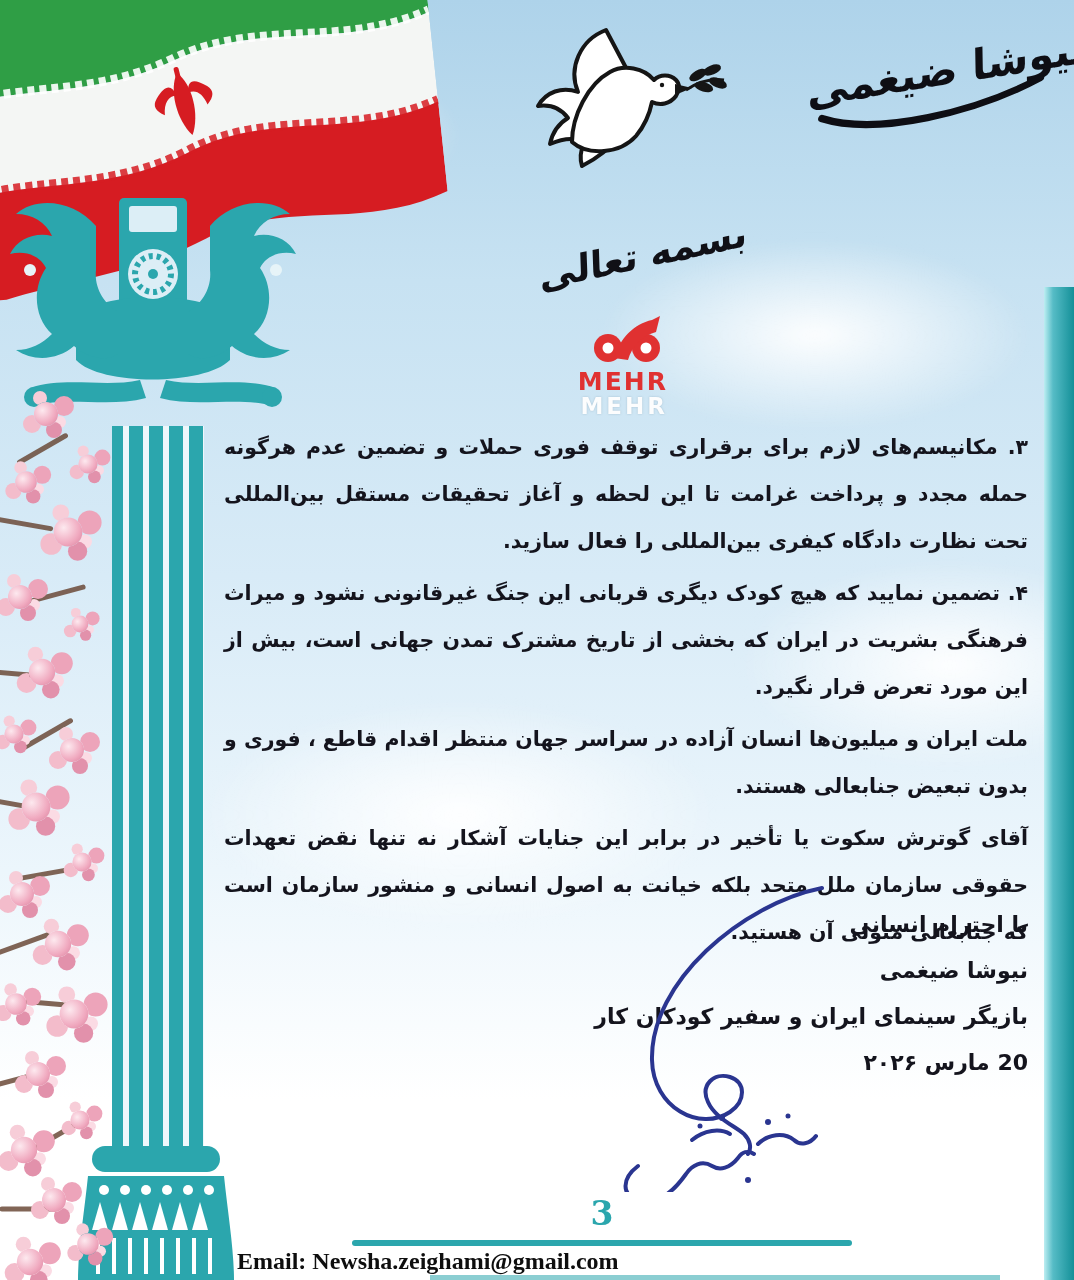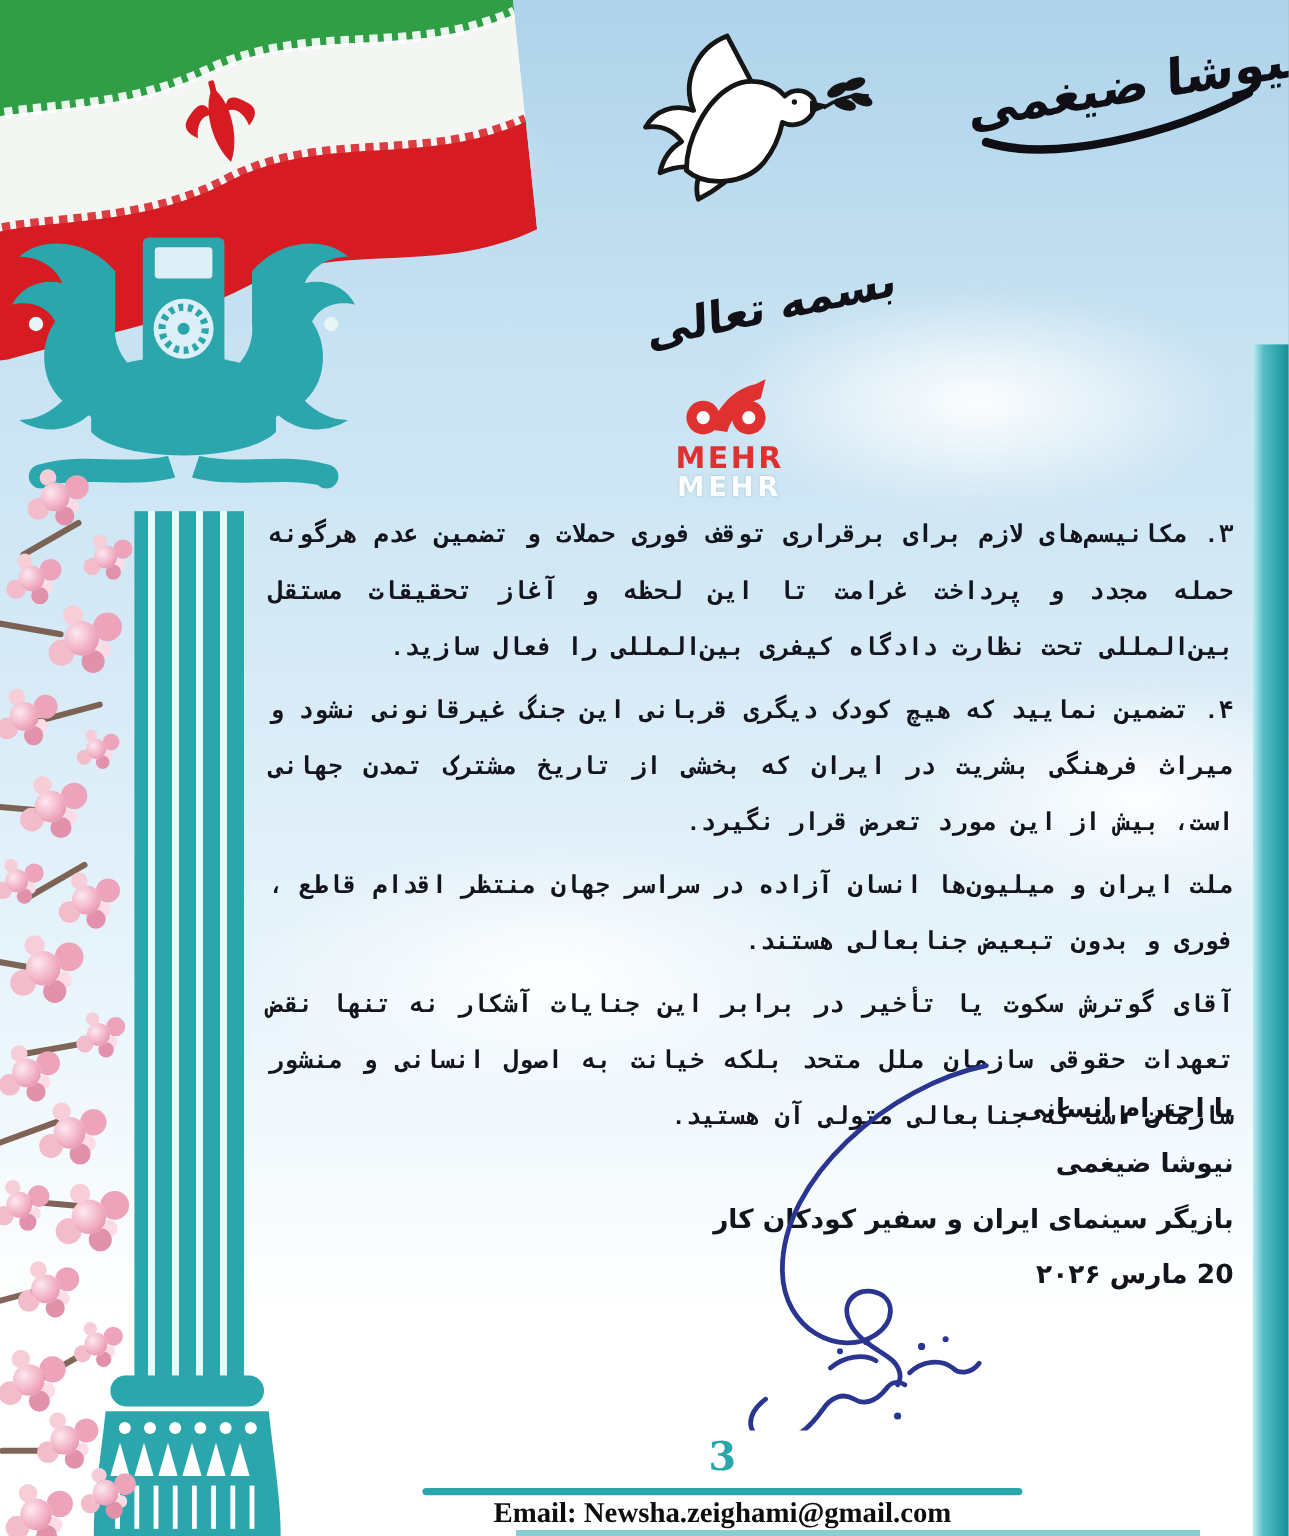--- a/index.html
+++ b/index.html
@@ -15,42 +15,42 @@
   .callig{position:absolute;right:18px;top:48px;width:250px;text-align:center;transform:rotate(-9deg) skewX(-8deg);color:#0e0e14;}
   .callig .nm{font-size:42px;font-weight:700;letter-spacing:-1px;white-space:nowrap;}
   .callig svg{display:block;margin:-4px auto 0;}
   .lh-sub{position:absolute;right:30px;top:168px;text-align:right;direction:rtl;color:#1c1c26;font-weight:700;font-size:23px;line-height:34px;}
 
   
   .basmala{position:absolute;left:538px;top:238px;width:170px;text-align:center;transform:rotate(-12deg) skewX(-10deg);
            font-size:37px;font-weight:700;color:#101016;white-space:nowrap;}
 
   
-  .mehr{position:absolute;left:548px;top:314px;width:120px;text-align:center;}
+  .mehr{position:absolute;left:548px;top:314px;width:120px;text-align:right;}
   .mehr .m-title{color:#e03131;font-weight:700;font-size:25px;letter-spacing:2px;line-height:24px;}
   .mehr .m-sub{color:rgba(255,255,255,.96);font-weight:700;font-size:23px;letter-spacing:3px;line-height:24px;text-shadow:0 0 2px rgba(120,150,170,.5);}
 
   
   .letter-body{position:absolute;left:224px;right:46px;top:424px;direction:rtl;
                color:#14141d;font-size:20.5px;font-weight:700;line-height:47px;
                text-align:justify;text-align-last:right;}
-  .letter-body p{margin:0 0 5px 0;font-family:Liberation Mono, monospace;}
+  .letter-body p{margin:0 0 5px 0;}
 
   
   .closing{position:absolute;right:46px;top:902px;direction:rtl;text-align:right;
            color:#14141d;font-size:22px;font-weight:700;line-height:46px;}
 
   
   .sig{position:absolute;left:572px;top:882px;pointer-events:none;}
 
   
   .pg-num{position:absolute;left:352px;top:1194px;width:500px;text-align:center;
           font-family:"DejaVu Serif",serif;font-weight:700;font-size:33px;color:#2ba6ad;}
   .foot-line{position:absolute;left:352px;top:1240px;width:500px;height:6px;background:#2ba6ad;border-radius:3px;}
-  .foot-email{position:absolute;left:237px;top:1248px;width:730px;text-align:center;
+  .foot-email{position:absolute;left:237px;top:1248px;width:730px;text-align:left;
               font-family:"Liberation Serif","DejaVu Serif",serif;font-weight:700;font-size:24px;color:#0e0e0e;}
   .foot-strip{position:absolute;left:430px;bottom:0;width:570px;height:5px;background:#2ba6ad;opacity:.55;}
 
   
   .side-bar{position:absolute;right:0;top:287px;bottom:0;width:30px;
             background:linear-gradient(90deg,#bdeef2 0%,#56bcc6 30%,#149098 100%);}
 
   
   .col-capital{position:absolute;left:0;top:192px;}
   .col-shaft{position:absolute;left:112px;top:426px;width:92px;height:722px;

